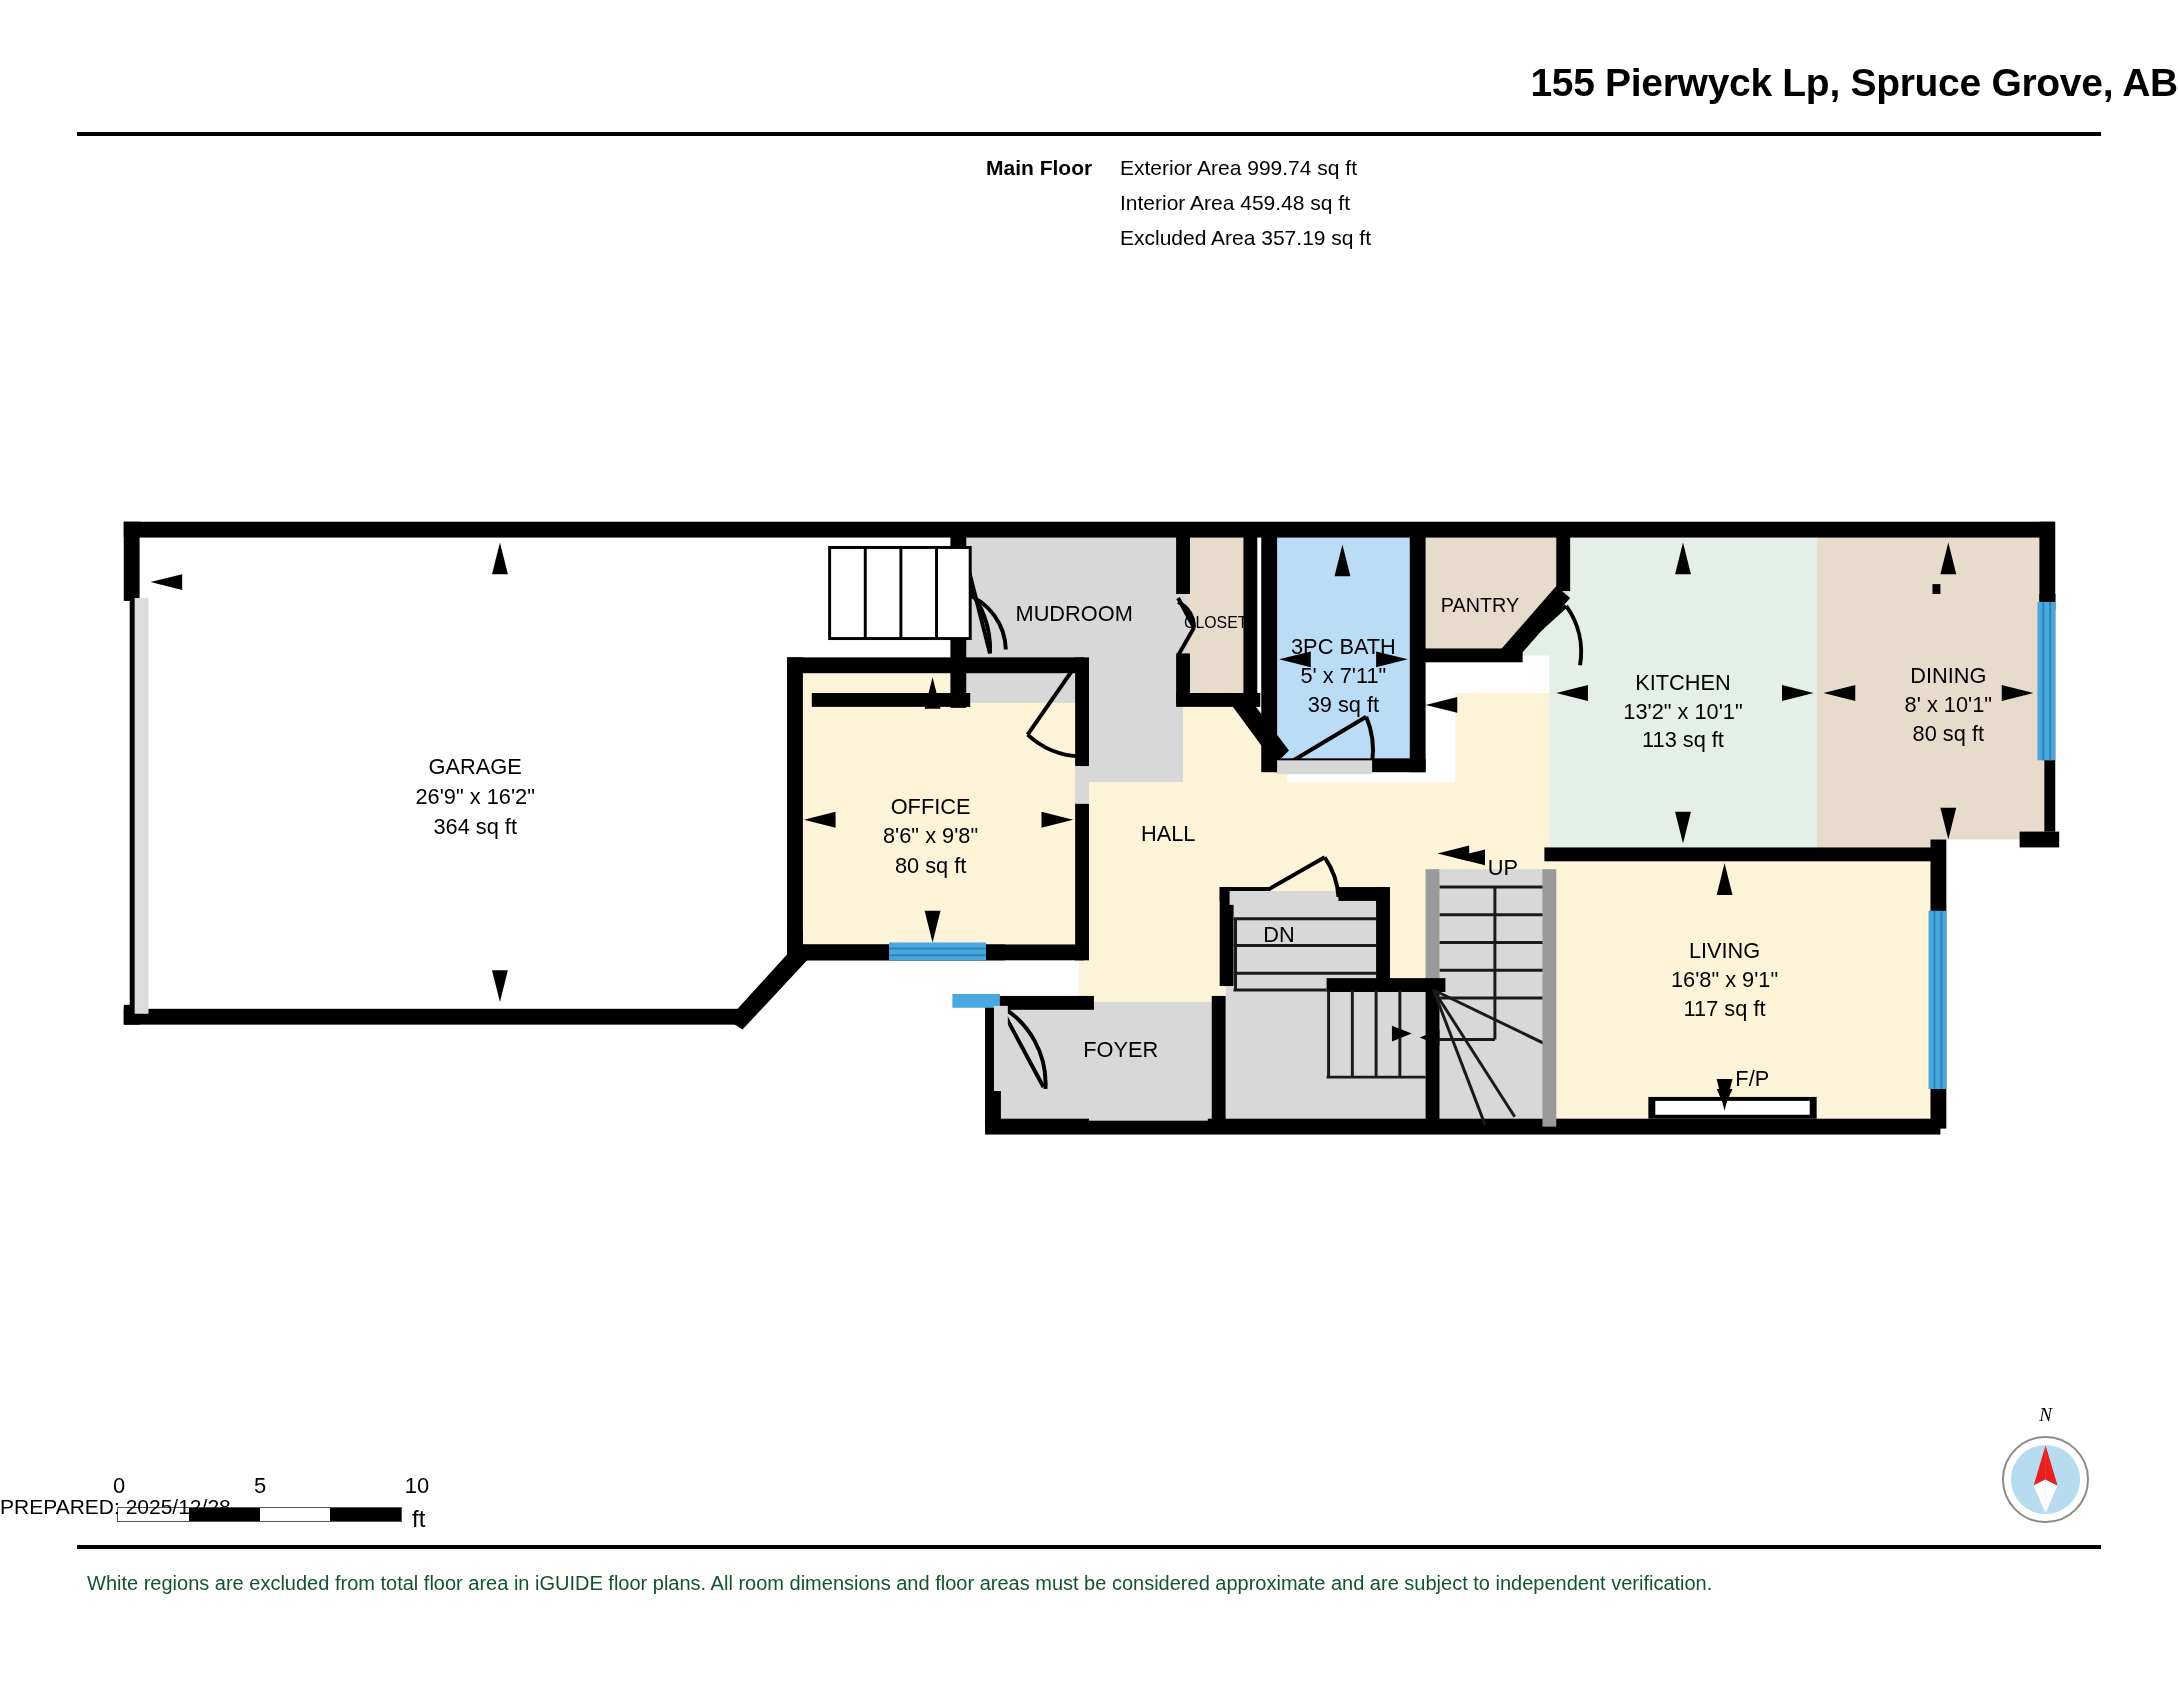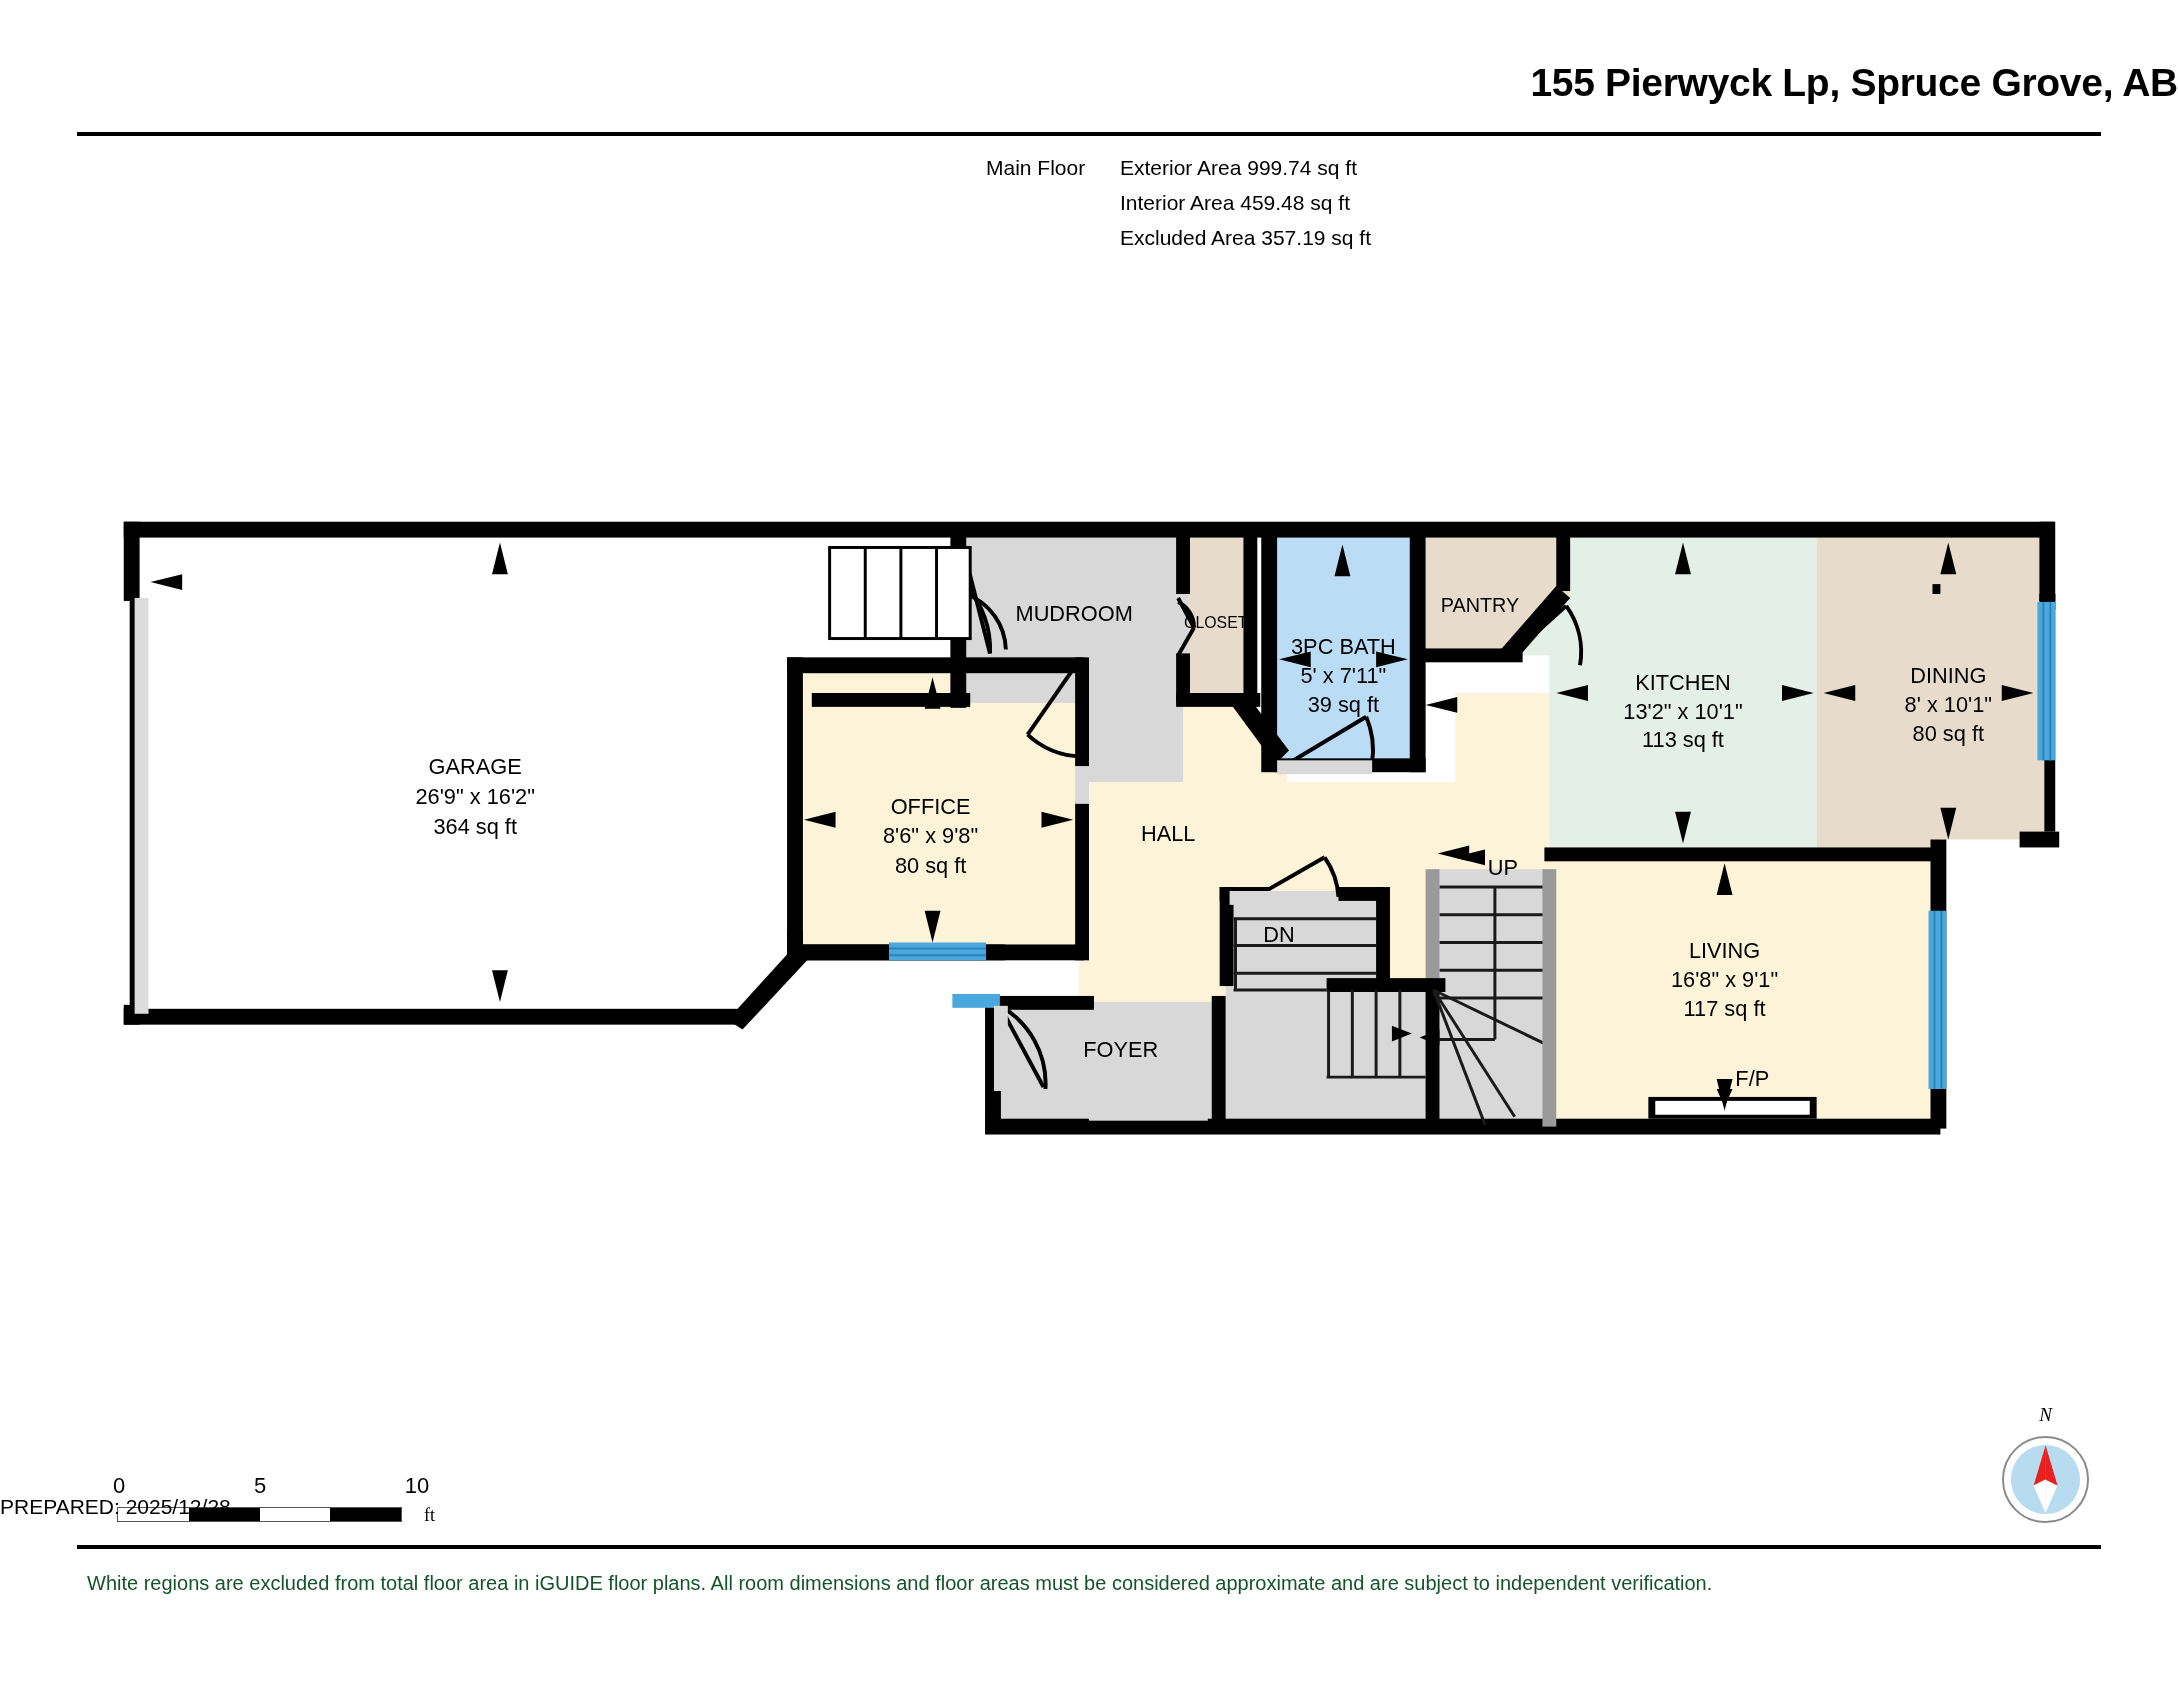--- a/index.html
+++ b/index.html
@@ -40,21 +40,21 @@
     position: absolute;
     top: 150px;
     left: 986px;
     font-size: 21px;
     line-height: 35px;
   }
   #summary .sum-row { white-space: nowrap; }
   #summary .sum-label {
     display: inline-block;
     width: 134px;
-    font-weight: normal;
+    font-weight: bold;
   }
 
   
   #plan {
     position: absolute;
     left: 0;
     top: 0;
     width: 2178px;
     height: 1683px;
   }
@@ -89,24 +89,23 @@
     height: 15px;
     border: 1px solid #555;
     display: flex;
     box-sizing: border-box;
   }
   #scalebar .seg { flex: 1 1 25%; }
   #scalebar .seg.dark { background: #000; }
   #scalebar .seg.light { background: #fff; }
   #scalebar .unit {
     position: absolute;
-    left: 307px;
+    left: 295px;
     top: 32px;
-    font-size: 18px;
-    font-family: Liberation Serif, serif;
+    font-size: 24px;
   }
 
   
   #prepared {
     position: absolute;
     top: 1495px;
     left: 0;
     width: 2178px;
     text-align: left;
     font-size: 21px;

